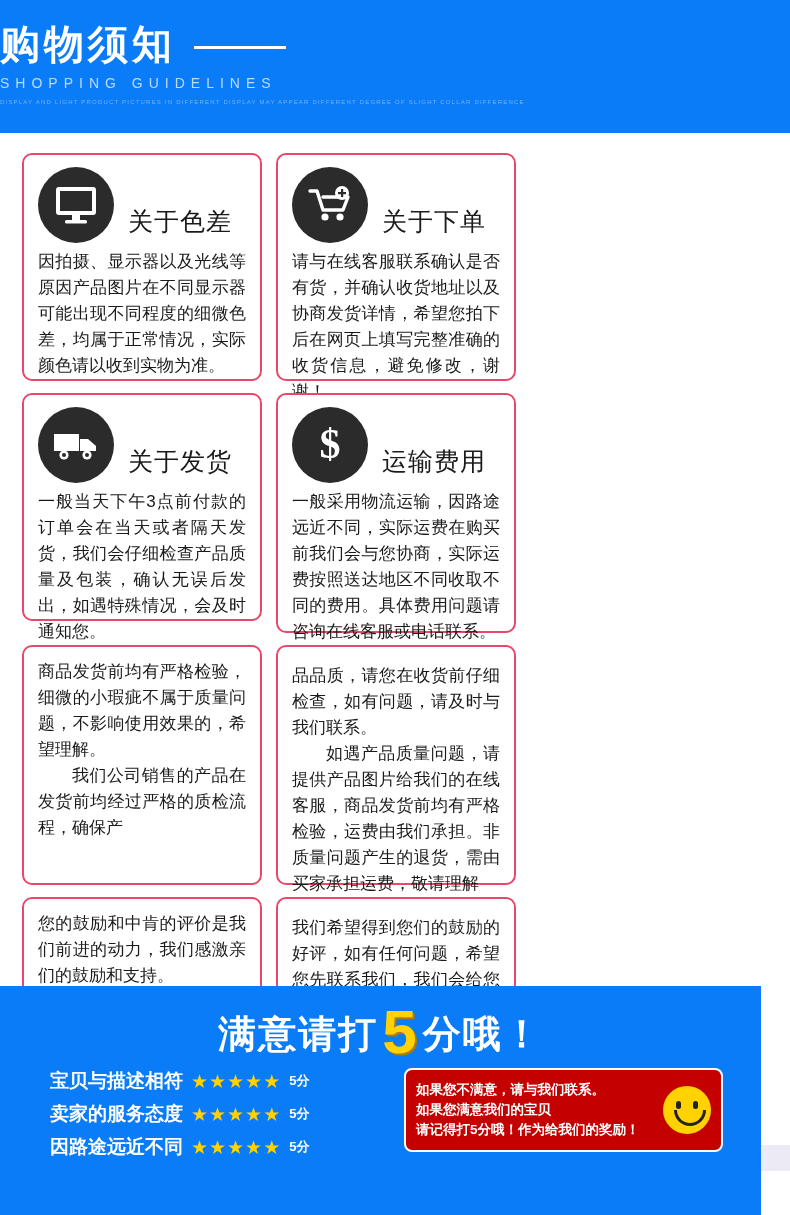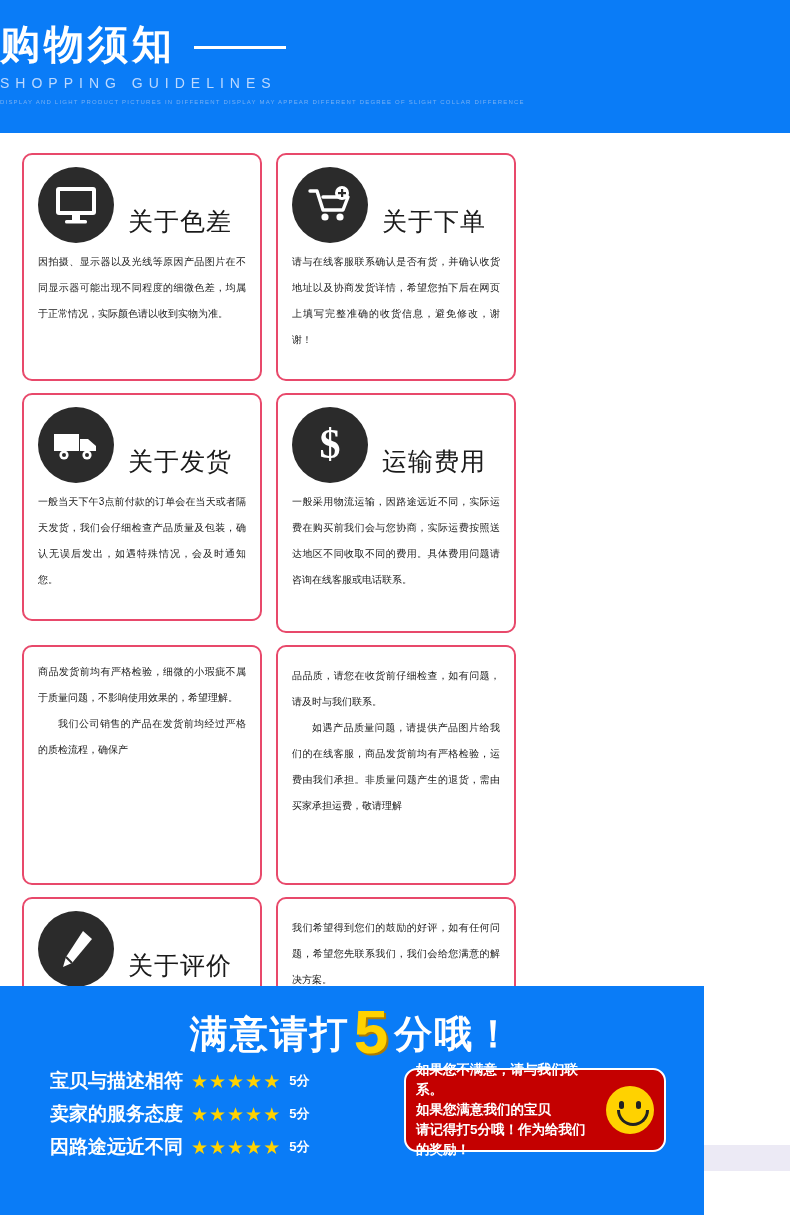--- a/index.html
+++ b/index.html
@@ -58,33 +58,33 @@
   }
   .circle{
     width:76px;height:76px;border-radius:50%;
     background:#2b2b2b;flex:0 0 76px;
     display:flex;align-items:center;justify-content:center;
   }
   .card-title{
     font-size:25px;font-weight:normal;color:#1a1a1a;letter-spacing:1px;margin-top:32px;
   }
   .card-text{
-    font-size:10px;color:#1a1a1a;line-height:26px;
+    font-size:17px;color:#1a1a1a;line-height:26px;
     text-align:justify;
   }
   .card-text p{margin:0;}
   .card-text p.indent{text-indent:2em;}
   .card-text.plain{padding-top:4px;}
 
   
   .circle svg{display:block;}
 
   
   .footer{
-    position:absolute;left:0;bottom:0;width:704px;height:229px;background:#0a7cf7;
+    position:absolute;left:0;bottom:0;width:761px;height:229px;background:#0a7cf7;
   }
   .footer-title{
     text-align:center;padding-top:18px;
     font-size:38px;font-weight:bold;color:#ffffff;letter-spacing:2px;
     line-height:56px;
   }
   .big5{
     font-size:62px;color:#ffd200;font-weight:bold;
     text-shadow:2px 2px 0 #b07c00;
     vertical-align:-6px;padding:0 4px;
@@ -94,21 +94,21 @@
   }
   .rate-list{flex:0 0 330px;}
   .rate-row{
     display:flex;align-items:center;gap:8px;margin-bottom:7px;
     font-size:19px;font-weight:bold;color:#ffffff;
   }
   .stars{color:#ffd200;font-size:19px;letter-spacing:1px;}
   .rate-score{font-size:13px;color:#ffffff;font-weight:bold;}
 
   .notice{
-    flex:1;background:#c40000;border:2px solid #ffffff;border-radius:13px;
+    flex:1;background:#c40000;border:2px solid #ffffff;border-radius:8px;
     padding:7px 10px;display:flex;align-items:center;gap:10px;height:84px;
     box-sizing:border-box;
   }
   .notice-text{
     color:#ffffff;font-size:13.5px;line-height:20px;font-weight:bold;flex:1;
   }
   .smiley{
     width:48px;height:48px;border-radius:50%;background:#ffd200;flex:0 0 48px;
     position:relative;
   }
@@ -213,29 +213,20 @@
     </div>
 
     <div class="card h2">
       <div class="card-text plain">
         <p>品品质，请您在收货前仔细检查，如有问题，请及时与我们联系。</p>
         <p class="indent">如遇产品质量问题，请提供产品图片给我们的在线客服，商品发货前均有严格检验，运费由我们承担。非质量问题产生的退货，需由买家承担运费，敬请理解</p>
       </div>
     </div>
 
     <div class="card h3">
-      <div class="card-head">
-        <div class="circle">
-          <svg width="40" height="44" viewBox="0 0 40 44">
-            <polygon points="27,4 36,12 16,36 7,40 10,30" fill="#fff"></polygon>
-            <line x1="10" y1="30" x2="16" y2="36" stroke="#2b2b2b" stroke-width="2"></line>
-          </svg>
-        </div>
-        <div class="card-title">关于评价</div>
-      </div>
       <div class="card-text">
         <p>您的鼓励和中肯的评价是我们前进的动力，我们感激亲们的鼓励和支持。</p>
         <p class="indent">亲们在收到货后，如果对我们的产品质量和服务满意的情况下</p>
       </div>
     </div>
 
     <div class="card h3">
       <div class="card-text plain">
         <p>我们希望得到您们的鼓励的好评，如有任何问题，希望您先联系我们，我们会给您满意的解决方案。</p>
       </div>

